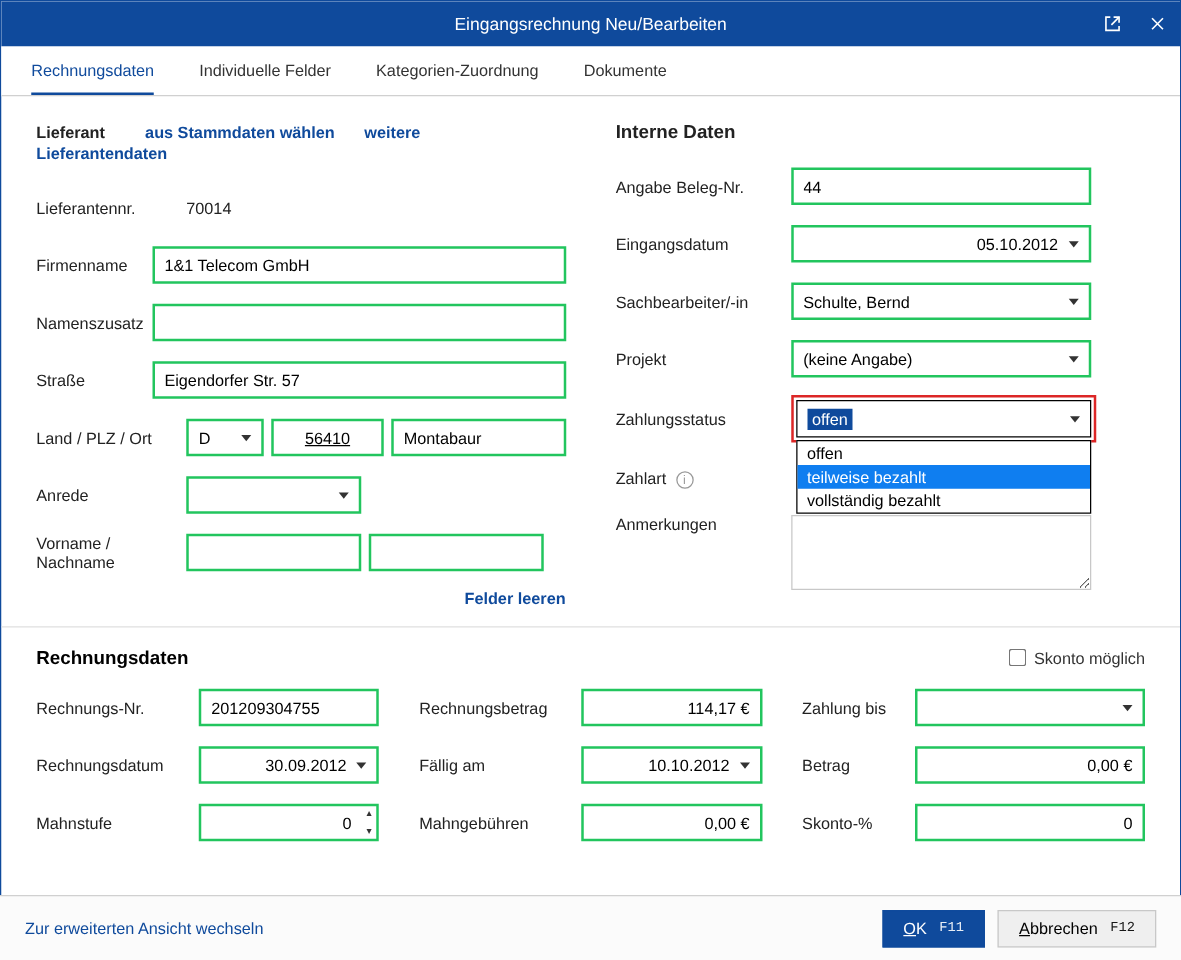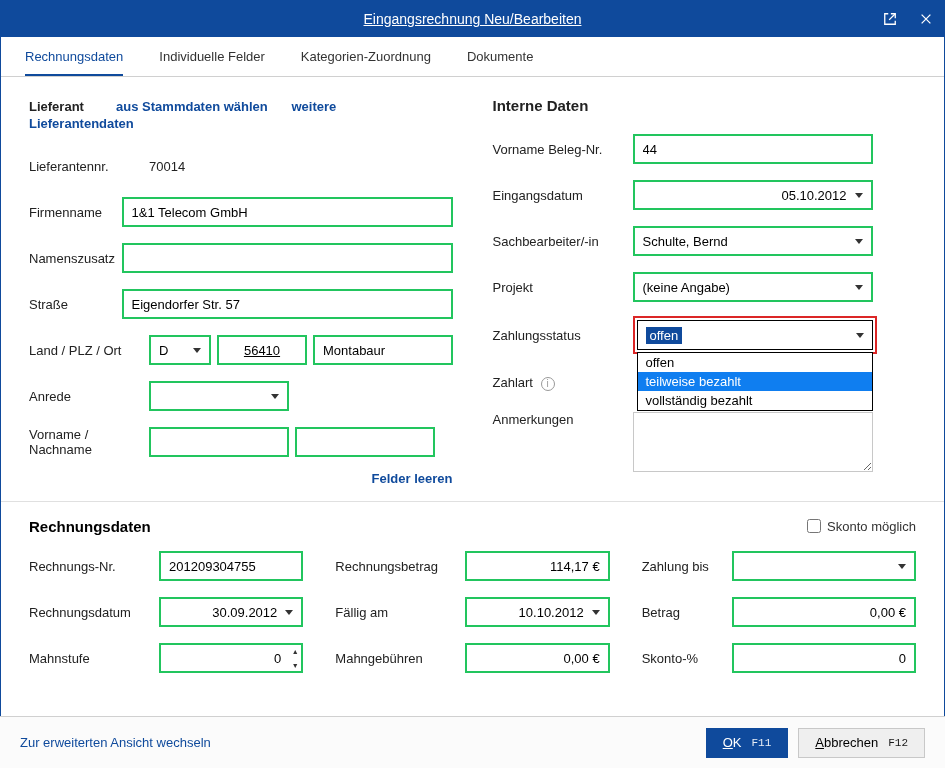--- a/index.html
+++ b/index.html
@@ -1,18 +1,18 @@
 <!DOCTYPE html>
 <html><head>
 <meta charset="utf-8">
 <style>
 * { box-sizing: border-box; margin: 0; padding: 0; font-family: "Segoe UI", Tahoma, sans-serif; font-size: 13px; }
 body { background: #ffffff; width: 945px; height: 768px; overflow: hidden; border: 1px solid #0f4a9c; }
 .header { background: #0f4a9c; color: #fff; height: 36px; display: flex; align-items: center; justify-content: center; position: relative; }
-.header-title { font-size: 14px; text-decoration: underline; }
+.header-title { font-size: 14px; }
 .header-btns { position: absolute; right: 0; top: 0; height: 36px; display: flex; }
 .header-btn { width: 36px; height: 36px; display: flex; align-items: center; justify-content: center; cursor: pointer; color: #fff; }
 .header-btn svg { width: 14px; height: 14px; }
 
 .tabs { display: flex; border-bottom: 1px solid #d0d0d0; padding: 0 24px; height: 40px; align-items: flex-end; background: #fff; }
 .tab { padding: 10px 0; margin-right: 36px; color: #333; cursor: pointer; border-bottom: 2px solid transparent; }
 .tab.active { color: #0f4a9c; border-bottom: 2px solid #0f4a9c; font-weight: 400; }
 
 .content { display: flex; padding: 20px 28px 10px 28px; gap: 40px; }
 .col { flex: 1; }
@@ -156,21 +156,21 @@
     </div>
     <div class="clear-link">
       <a>Felder leeren</a>
     </div>
   </div>
 
   <div class="col">
     <div class="section-title">Interne Daten</div>
 
     <div class="row">
-      <span class="lbl2">Vorname Beleg-Nr.</span>
+      <span class="lbl2">Angabe Beleg-Nr.</span>
       <input class="tf" style="width: 240px;" value="44">
     </div>
     <div class="row">
       <span class="lbl2">Eingangsdatum</span>
       <div class="combo" style="width:240px">
         <span style="flex:1;text-align:right;padding-right:8px">05.10.2012</span>
         <span class="combo-arrow"></span>
       </div>
     </div>
     <div class="row">

